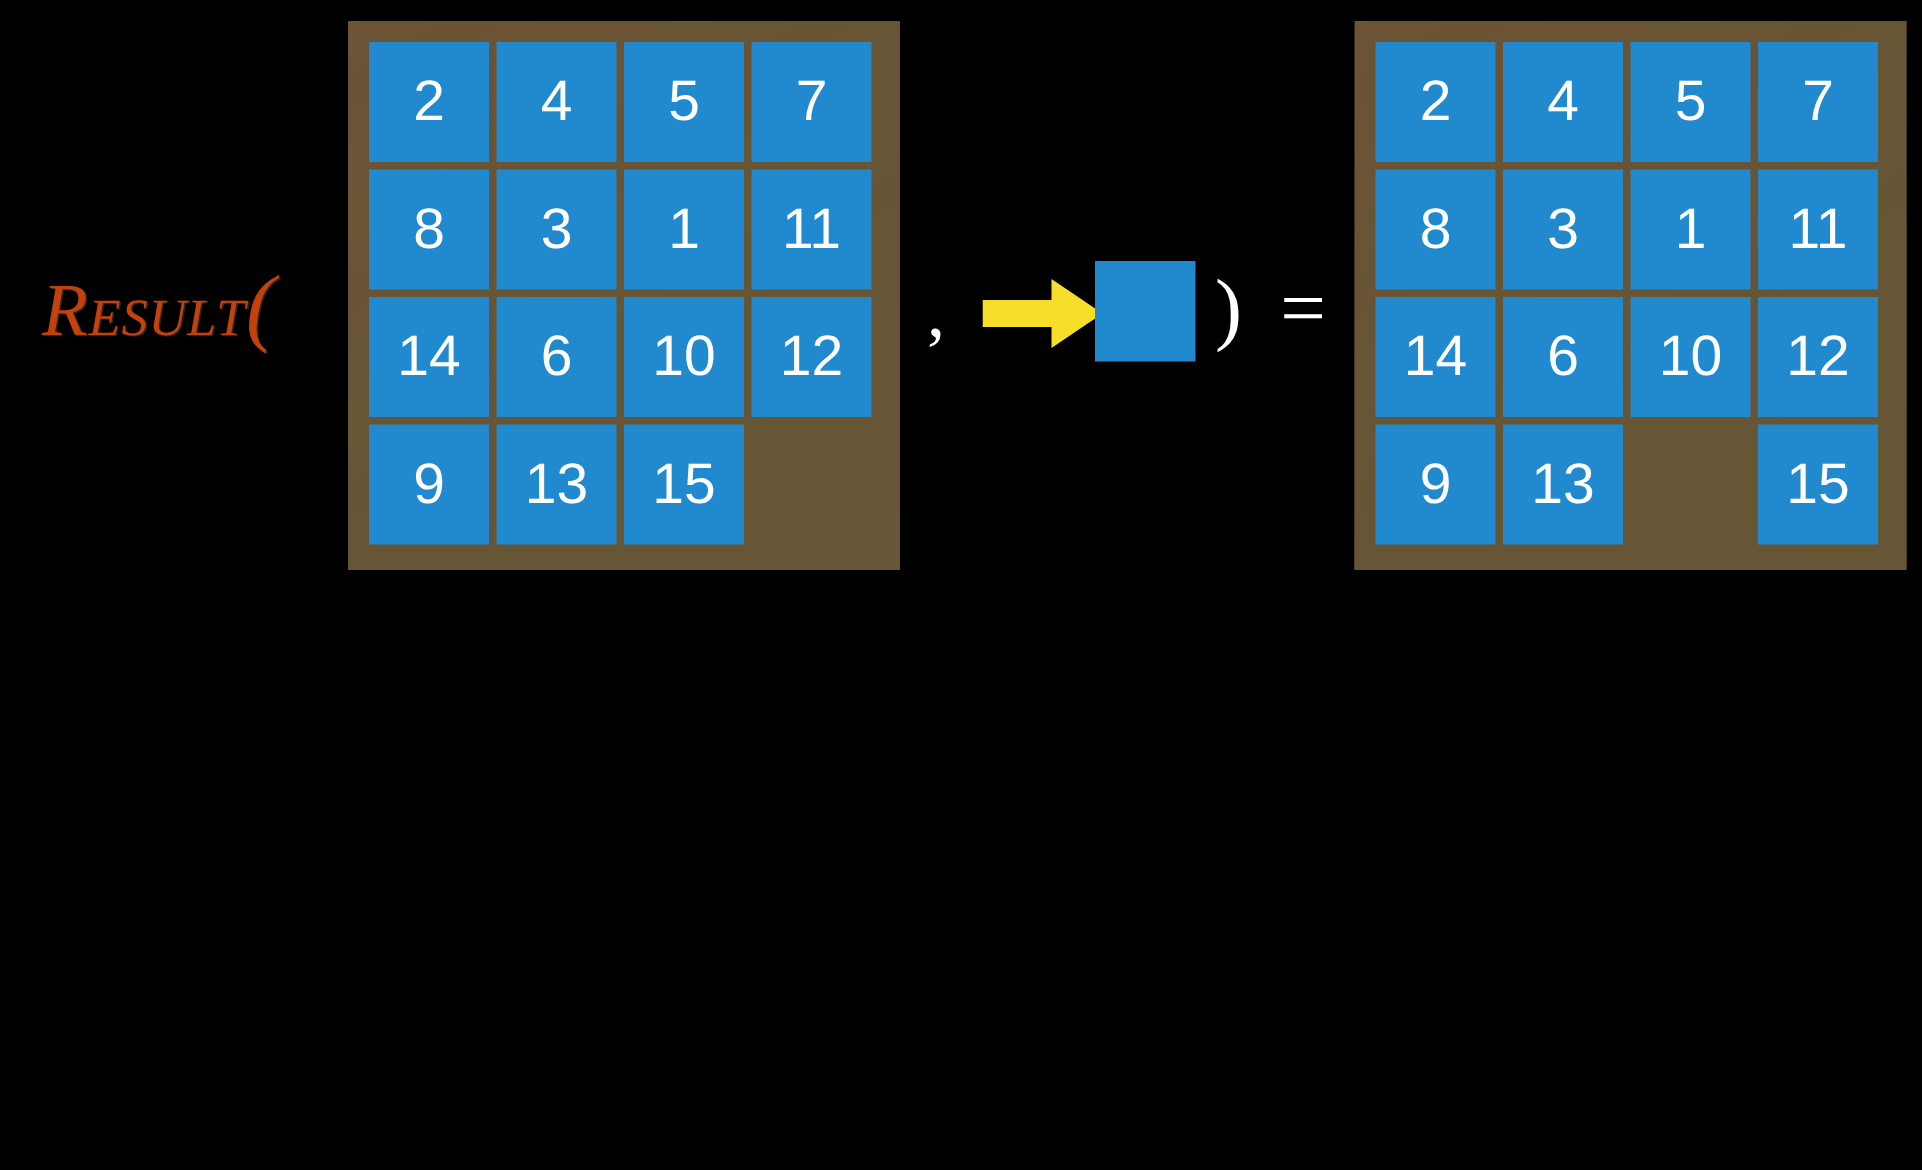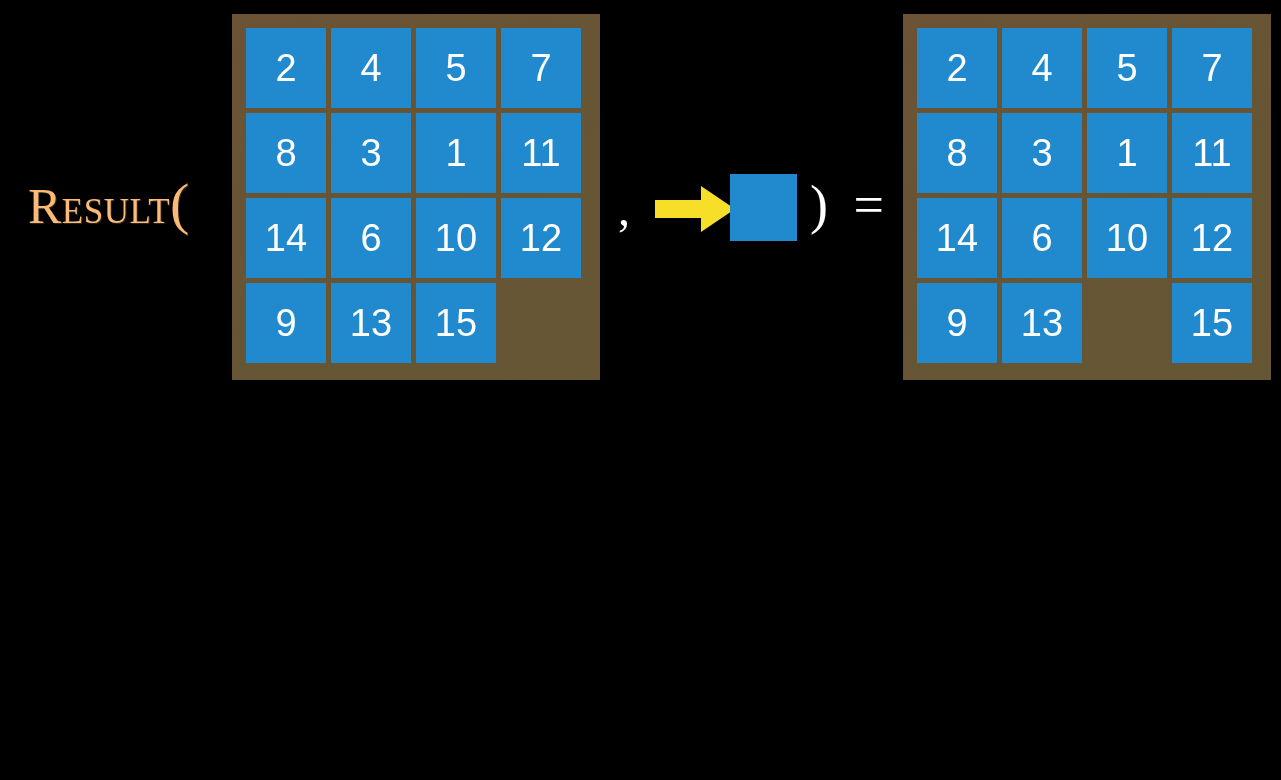--- a/index.html
+++ b/index.html
@@ -34,23 +34,24 @@
   
   .result-label {
     position: absolute;
     left: 28px;
     top: 176px;
     font-family: "Liberation Serif", serif;
     font-variant: small-caps;
     font-size: 50px;
     line-height: 56px;
     letter-spacing: 0.5px;
-    color: #fdba74;
+    color: #c2410c;
     white-space: nowrap;
     text-shadow: 1px 1px 0 rgba(255,255,255,0.15);
+    font-style: italic;
   }
   .result-label .paren {
     font-variant: normal;
     font-size: 58px;
   }
 
   
   .comma {
     position: absolute;
     font-family: "Liberation Serif", serif;

